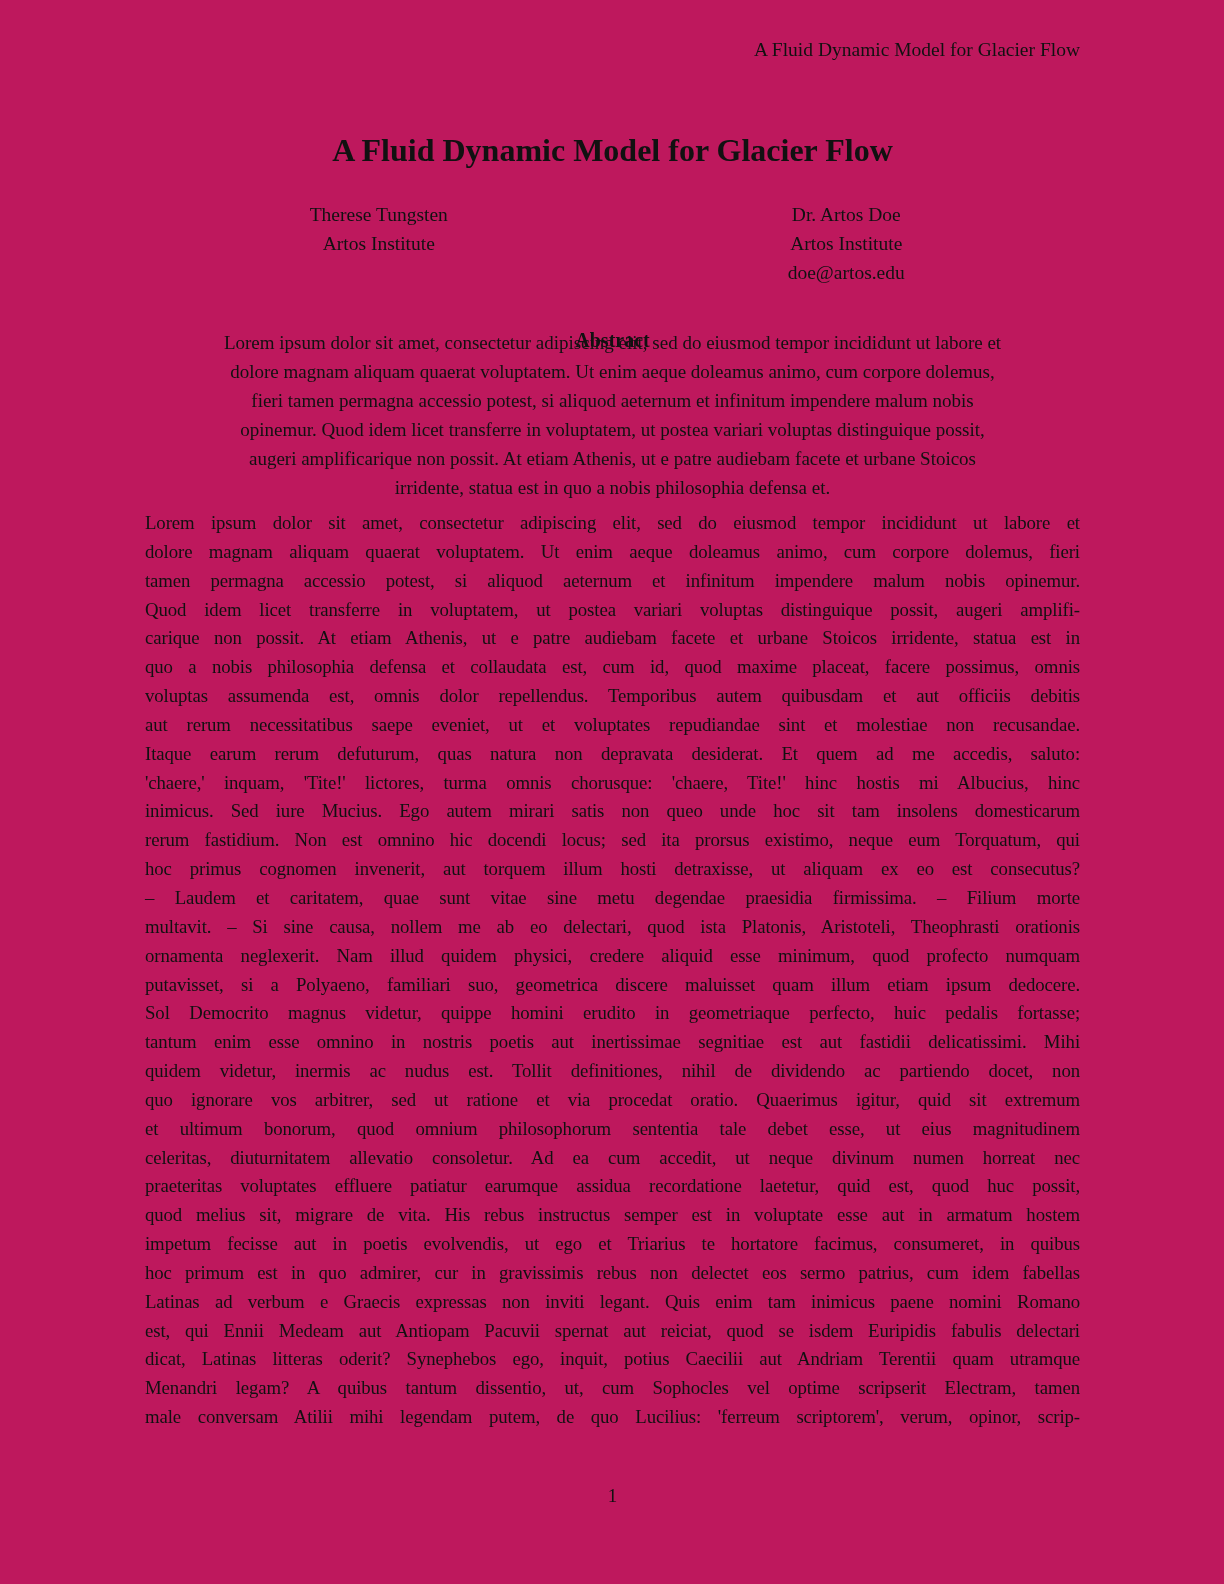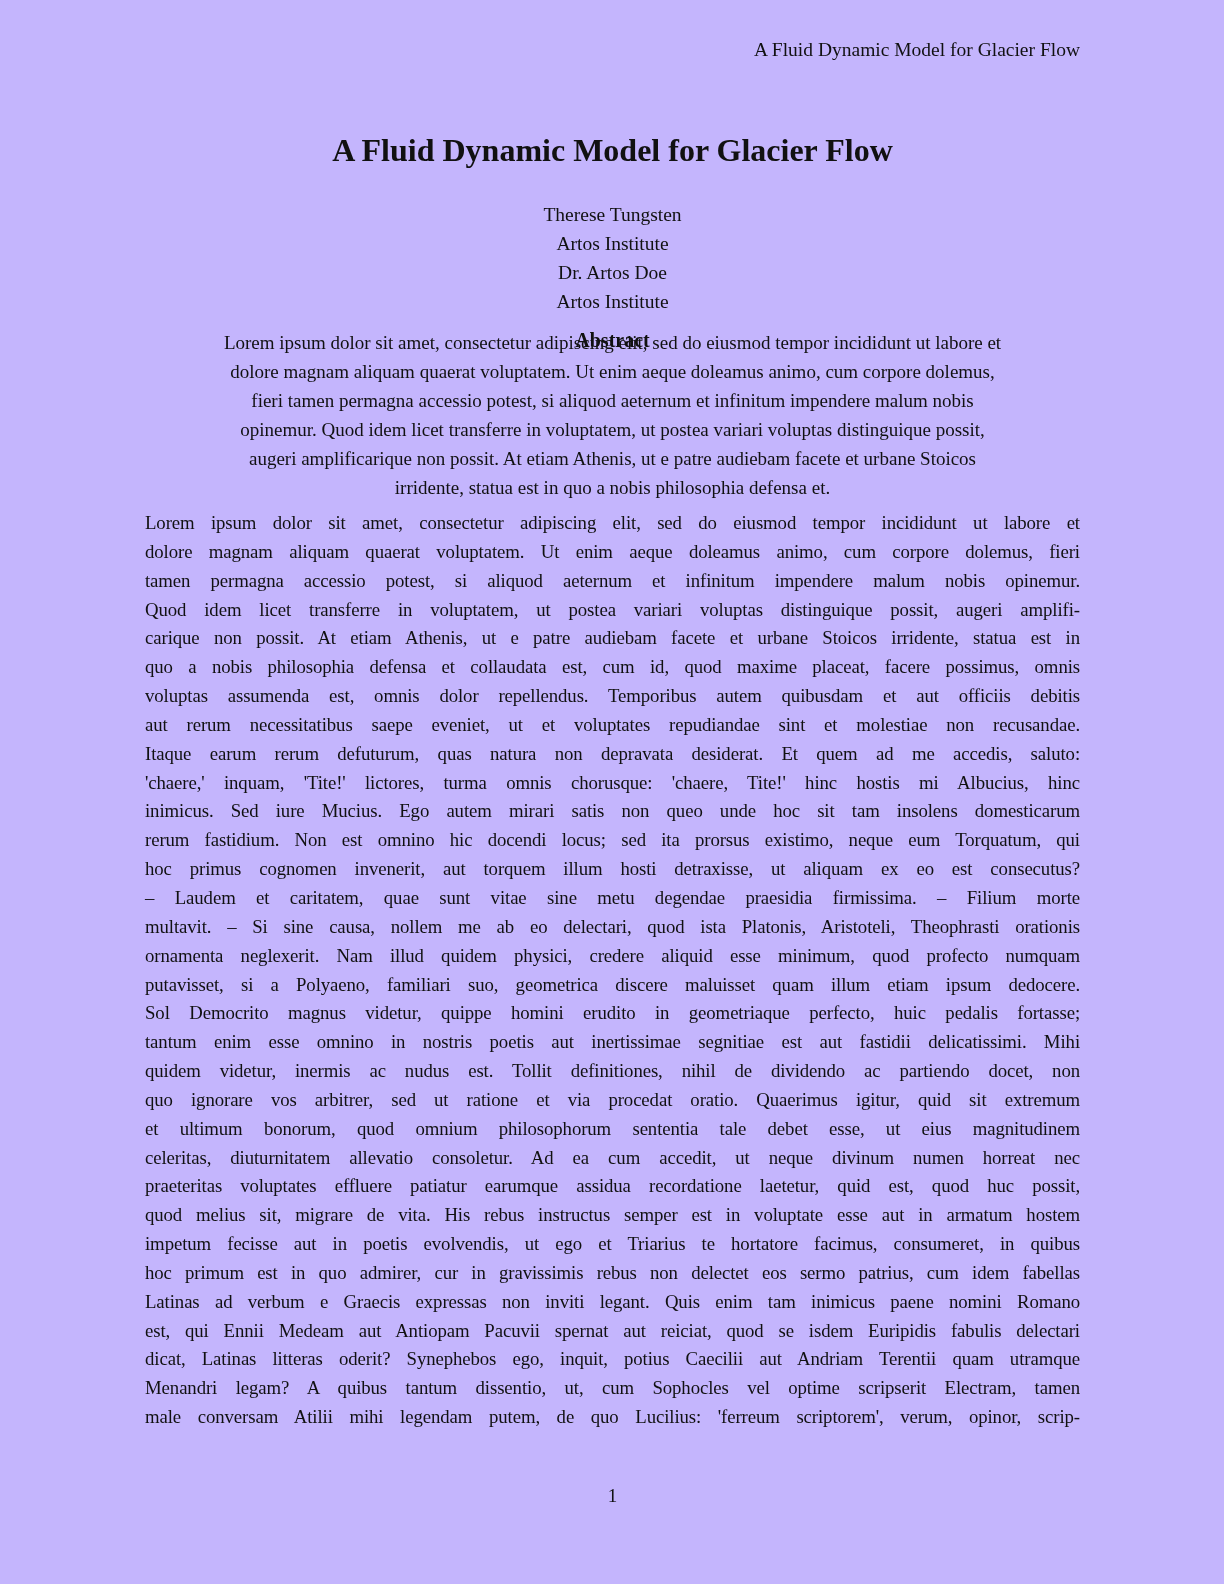--- a/index.html
+++ b/index.html
@@ -4,21 +4,21 @@
 <style>
   html, body {
     margin: 0;
     padding: 0;
     background: #ffffff;
   }
   .page {
     position: relative;
     width: 1224px;
     height: 1584px;
-    background: #c4b5fd;
+    background: #be185d;
     color: #111111;
     font-family: "Liberation Serif", "DejaVu Serif", serif;
     overflow: hidden;
   }
   .content {
     position: absolute;
     left: 145px;
     top: 0;
     width: 935px;
     height: 100%;
@@ -41,21 +41,21 @@
     font-size: 32px;
     font-weight: bold;
     line-height: 40px;
   }
   .authors {
     position: absolute;
     top: 200px;
     left: 0;
     width: 100%;
     display: flex;
-    flex-direction: column;
+    flex-direction: row;
   }
   .author {
     flex: 1 1 50%;
     text-align: center;
     font-size: 19.5px;
     line-height: 29px;
   }
   .abstract-heading {
     position: absolute;
     top: 299px;
@@ -114,20 +114,21 @@
     <div class="paper-title">A Fluid Dynamic Model for Glacier Flow</div>
 
     <div class="authors">
       <div class="author">
         <div>Therese Tungsten</div>
         <div>Artos Institute</div>
       </div>
       <div class="author">
         <div>Dr. Artos Doe</div>
         <div>Artos Institute</div>
+        <div>doe@artos.edu</div>
       </div>
     </div>
 
     <div class="abstract-heading">Abstract</div>
 
     <div class="abstract-text">Lorem ipsum dolor sit amet, consectetur adipiscing elit, sed do eiusmod tempor incididunt ut labore et
 dolore magnam aliquam quaerat voluptatem. Ut enim aeque doleamus animo, cum corpore dolemus,
 fieri tamen permagna accessio potest, si aliquod aeternum et infinitum impendere malum nobis
 opinemur. Quod idem licet transferre in voluptatem, ut postea variari voluptas distinguique possit,
 augeri amplificarique non possit. At etiam Athenis, ut e patre audiebam facete et urbane Stoicos

